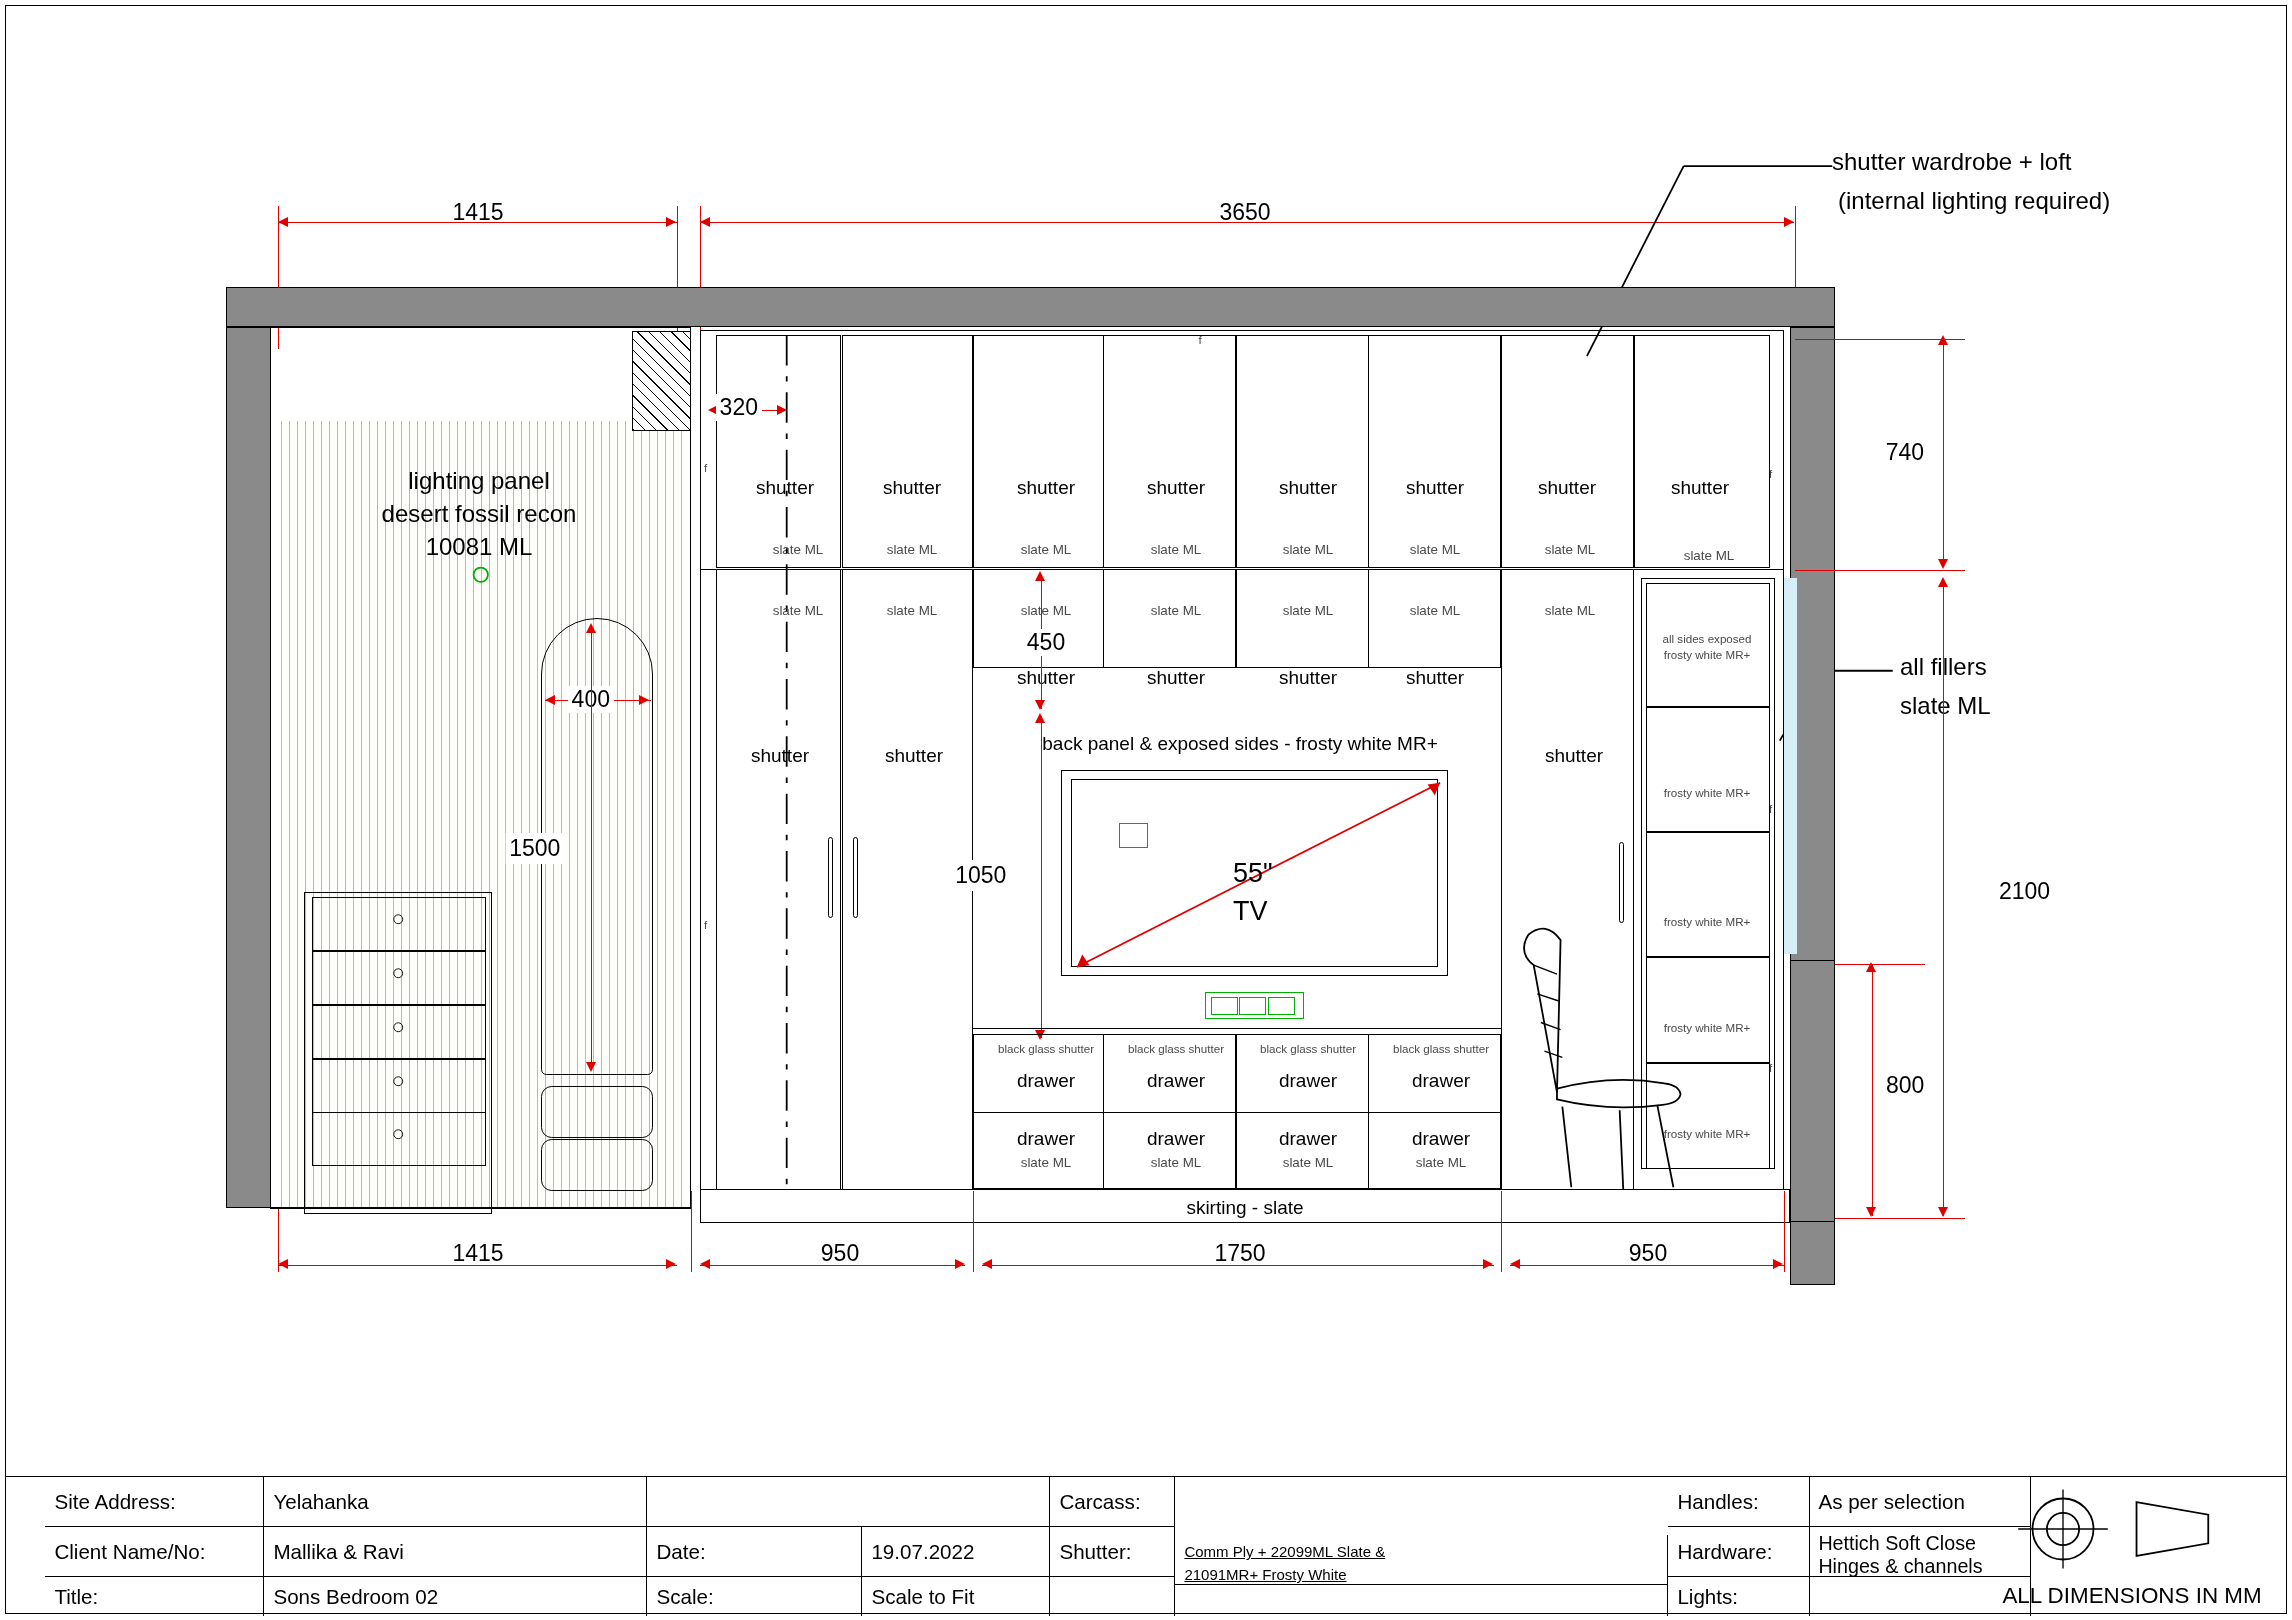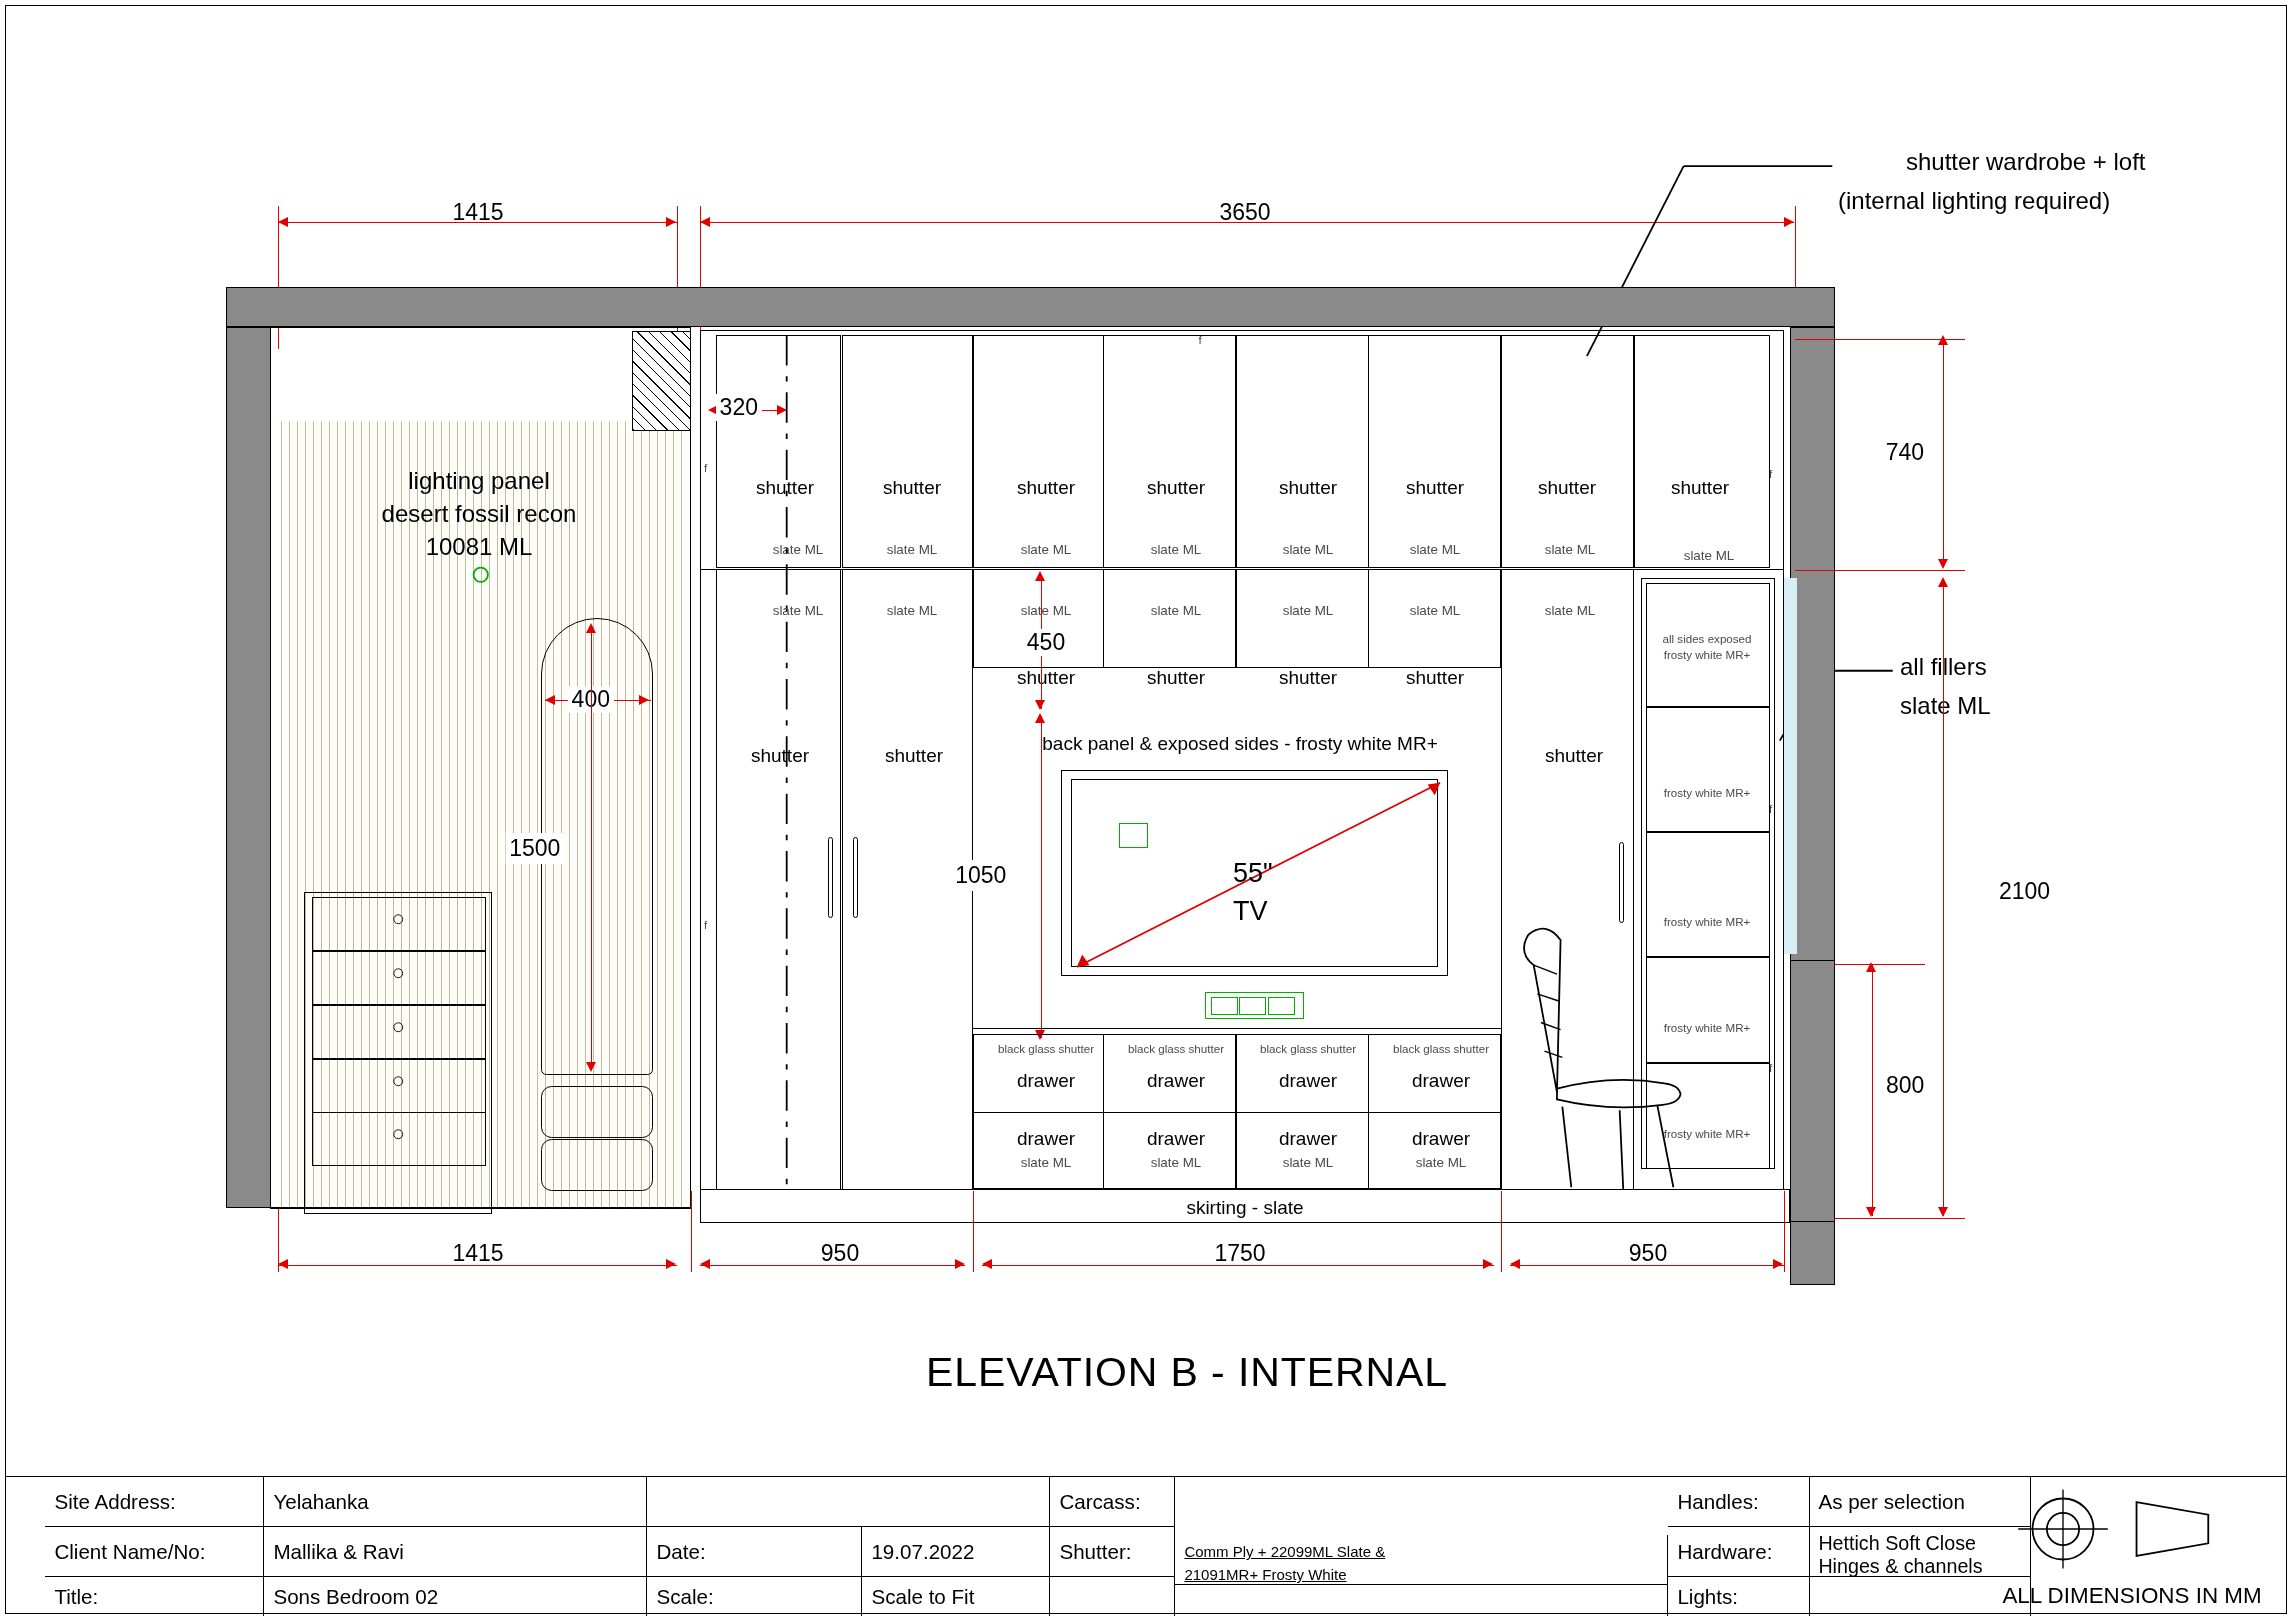--- a/index.html
+++ b/index.html
@@ -72,21 +72,21 @@
   <div class="ah ah-r" style="left:1784px; top:217px;"></div>
   <div class="dimline dimv" style="left:700px; top:206px; height:143px;"></div>
   <div class="dimline dimv" style="left:1795px; top:206px; height:1012px;"></div>
   <div class="txt lbl-dim ctr" style="left:1245px; top:199px;">3650</div>
 
   <div class="thin" style="left:1599px; top:170px; width:1.8px; height:0;"></div>
   <svg class="abs" style="left:1585px; top:159px;" width="251" height="206" viewBox="0 0 280 230">
     <line x1="276" y1="8" x2="110" y2="8" stroke="#000" stroke-width="2"></line>
     <line x1="110" y1="8" x2="2" y2="220" stroke="#000" stroke-width="2"></line>
   </svg>
-  <div class="txt lbl-big" style="left:1906px; top:148px;">shutter wardrobe + loft</div>
+  <div class="txt lbl-big" style="left:1832px; top:148px;">shutter wardrobe + loft</div>
   <div class="txt lbl-big" style="left:1838px; top:187px;">(internal lighting required)</div>
 
   <svg class="abs" style="left:1778px; top:667px;" width="121" height="81" viewBox="0 0 135 90">
     <line x1="128" y1="4" x2="48" y2="4" stroke="#000" stroke-width="2"></line>
     <line x1="48" y1="4" x2="2" y2="82" stroke="#000" stroke-width="2"></line>
   </svg>
   <div class="txt lbl-big" style="left:1900px; top:653px;">all fillers</div>
   <div class="txt lbl-big" style="left:1900px; top:692px;">slate ML</div>
 
   <div class="abs gray" style="left:226px; top:287px; width:1609px; height:40px; border:0.9px solid #000; box-sizing:border-box;"></div>
@@ -340,21 +340,20 @@
   <div class="dimline dimh" style="left:982px; top:1265px; width:512px;"></div>
   <div class="ah ah-l" style="left:982px; top:1259px;"></div>
   <div class="ah ah-r" style="left:1483px; top:1259px;"></div>
   <div class="txt lbl-dim ctr" style="left:1240px; top:1240px;">1750</div>
 
   <div class="dimline dimh" style="left:1510px; top:1265px; width:274px;"></div>
   <div class="ah ah-l" style="left:1510px; top:1259px;"></div>
   <div class="ah ah-r" style="left:1773px; top:1259px;"></div>
   <div class="txt lbl-dim ctr" style="left:1648px; top:1240px;">950</div>
 
-  <div class="txt ctr" style="left:1187px; top:1349px; font-size:41px; letter-spacing:0.9px;">ELEVATION B - INTERNAL</div>
 
   <div id="titleblock">
 
     <div class="cell" style="left:0; top:0; width:219px; height:50px;">Site Address:</div>
     <div class="cell" style="left:219px; top:0; width:383px; height:50px;">Yelahanka</div>
     <div class="cell" style="left:602px; top:0; width:403px; height:50px;"></div>
     <div class="cell" style="left:1005px; top:0; width:125px; height:50px;">Carcass:</div>
     <div class="cell" style="left:1623px; top:0; width:142px; height:50px;">Handles:</div>
     <div class="cell" style="left:1764px; top:0; width:222px; height:50px;">As per selection</div>
 

